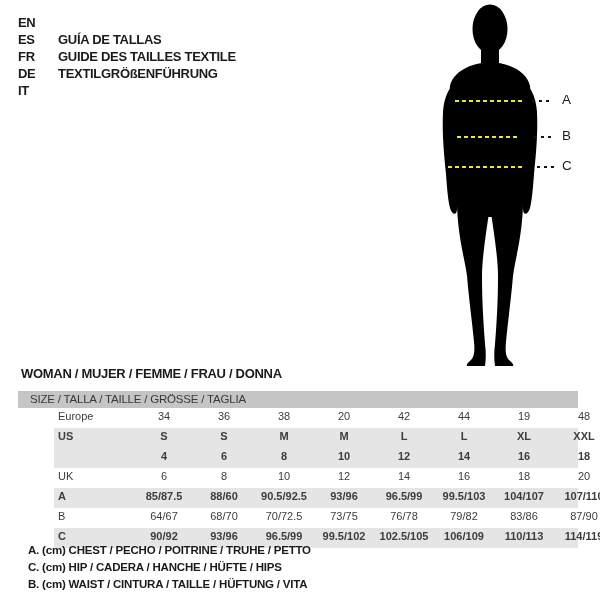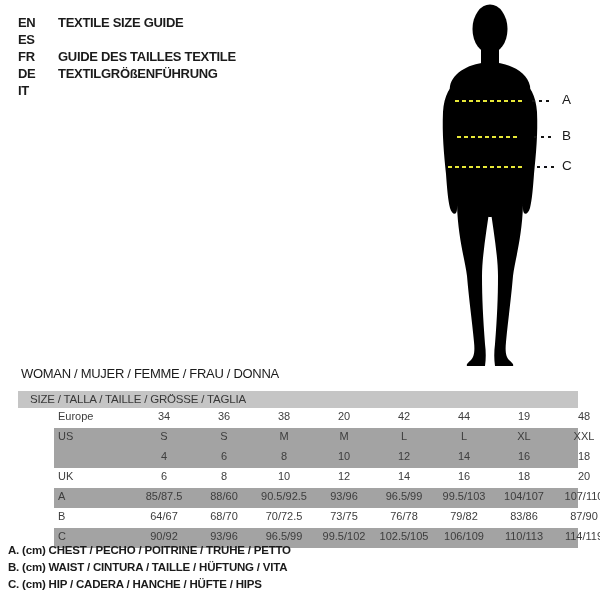--- a/index.html
+++ b/index.html
@@ -41,53 +41,53 @@
   .marker-b .dash-yellow { left: 457px; width: 61px; }
   .marker-b .dash-black  { left: 534px; width: 20px; }
   .marker-c { top: 166px; }
   .marker-c .dash-yellow { left: 448px; width: 75px; }
   .marker-c .dash-black  { left: 537px; width: 17px; }
   .marker .marker-label { left: 562px; }
 
   
   .gender-title {
     position: absolute; left: 21px; top: 366px;
-    font-weight: 400; font-size: 13px; letter-spacing: -0.3px; color: #1b1b1b;
+    font-weight: 700; font-size: 13px; letter-spacing: -0.3px; color: #1b1b1b;
   }
 
   
   .size-table { position: absolute; left: 18px; top: 391px; width: 560px; font-size: 11px; color: #3d3d3d; }
   .table-header {
     height: 17px; line-height: 17px; background: #c5c5c5;
     padding-left: 12px; font-size: 11.5px; color: #383838; letter-spacing: -0.2px;
   }
   .trow { display: grid; grid-template-columns: 80px repeat(8, 60px); height: 20px; line-height: 16px; margin-left: 36px; }
-  .trow.shaded { background: #a3a3a3; }
+  .trow.shaded { background: #e5e5e5; font-weight: bold; }
   .cell { text-align: center; overflow: hidden; white-space: nowrap; }
   .cell.label { text-align: left; padding-left: 4px; }
 
   
   .legend {
-    position: absolute; left: 8px; top: 542px;
+    position: absolute; left: 28px; top: 542px;
     font-weight: 700; font-size: 11.5px; line-height: 17px;
     letter-spacing: -0.2px; color: #1b1b1b;
   }
 </style>
 </head>
 <body>
 
 <div class="canvas" style="--line-yellow: #e8e838;">
 
   <div class="lang-block">
     <div class="lang-row">
       <span class="lang-code">EN</span>
-      <span class="lang-title">TEXTILE SIZE GUIDE</span>
     </div>
     <div class="lang-row">
       <span class="lang-code">ES</span>
+      <span class="lang-title">GUÍA DE TALLAS</span>
     </div>
     <div class="lang-row">
       <span class="lang-code">FR</span>
       <span class="lang-title">GUIDE DES TAILLES TEXTILE</span>
     </div>
     <div class="lang-row">
       <span class="lang-code">DE</span>
       <span class="lang-title">TEXTILGRÖßENFÜHRUNG</span>
     </div>
     <div class="lang-row">
@@ -245,17 +245,17 @@
           <span class="cell">102.5/105</span>
           <span class="cell">106/109</span>
           <span class="cell">110/113</span>
           <span class="cell">114/119</span>
         </div>
       </div>
   </div>
 
   <div class="legend">
     <div class="legend-line">A. (cm) CHEST / PECHO / POITRINE / TRUHE / PETTO</div>
+    <div class="legend-line">C. (cm) HIP / CADERA / HANCHE / HÜFTE / HIPS</div>
     <div class="legend-line">B. (cm) WAIST / CINTURA / TAILLE / HÜFTUNG / VITA</div>
-    <div class="legend-line">C. (cm) HIP / CADERA / HANCHE / HÜFTE / HIPS</div>
   </div>
 
 </div>
 
 </body></html>

